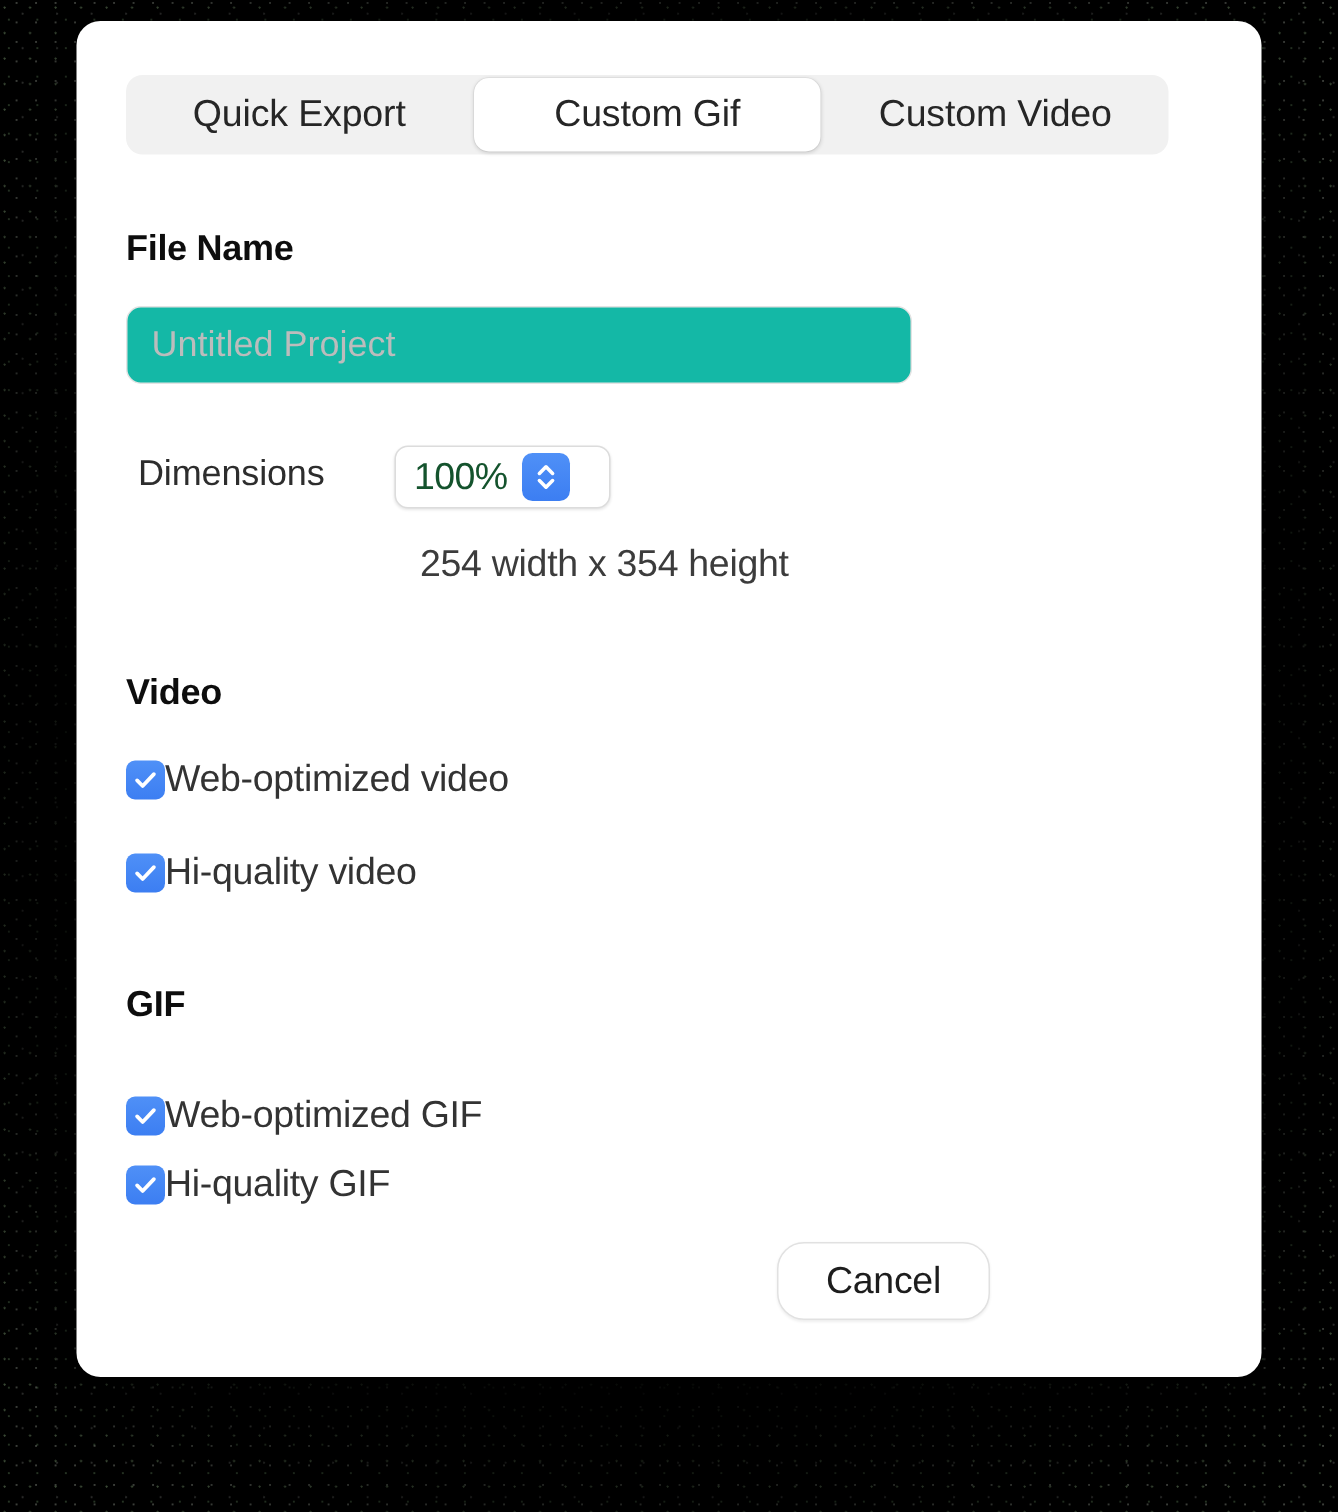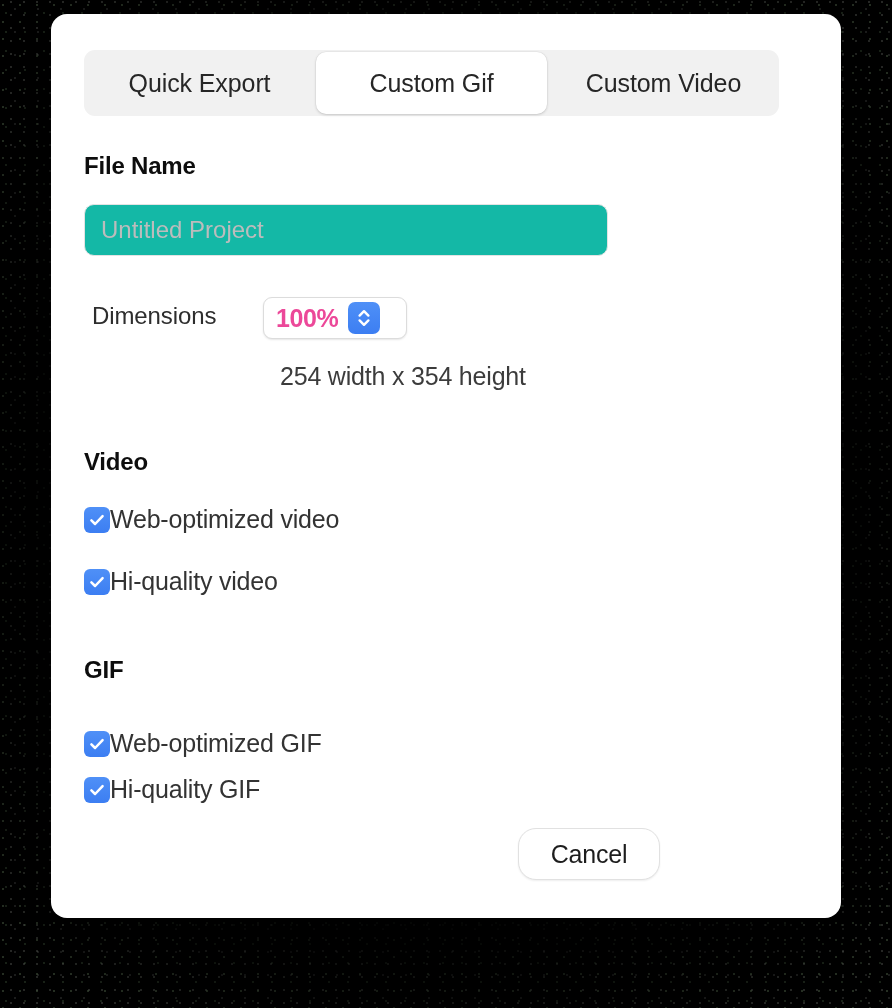--- a/index.html
+++ b/index.html
@@ -48,21 +48,21 @@
     border-radius: 16px;
     box-shadow: 0 18px 60px rgba(0,0,0,.75);
   }
 
   
   .tabbar {
     position: absolute;
     left: 33px;
     top: 36px;
     width: 695px;
-    height: 66px;
+    height: 53px;
     background: #f1f1f1;
     border-radius: 11px;
     display: flex;
     align-items: stretch;
     padding: 0;
     box-sizing: border-box;
   }
   .tab {
     flex: 1 1 0;
     display: flex;
@@ -133,23 +133,22 @@
     box-shadow: 0 1px 2px rgba(0,0,0,.10);
     display: flex;
     align-items: center;
     padding: 0 4px 0 12px;
     gap: 10px;
     cursor: default;
     user-select: none;
   }
   .stepper-value {
     font-size: 25px;
-    color: #ec4899;
+    color: #14532d;
     letter-spacing: -.4px;
-    font-weight: bold;
   }
   .stepper-arrows {
     width: 32px;
     height: 32px;
     border-radius: 7px;
     background: linear-gradient(180deg, #4f90f7 0%, #3c7ef2 100%);
     display: flex;
     align-items: center;
     justify-content: center;
     flex: 0 0 auto;

